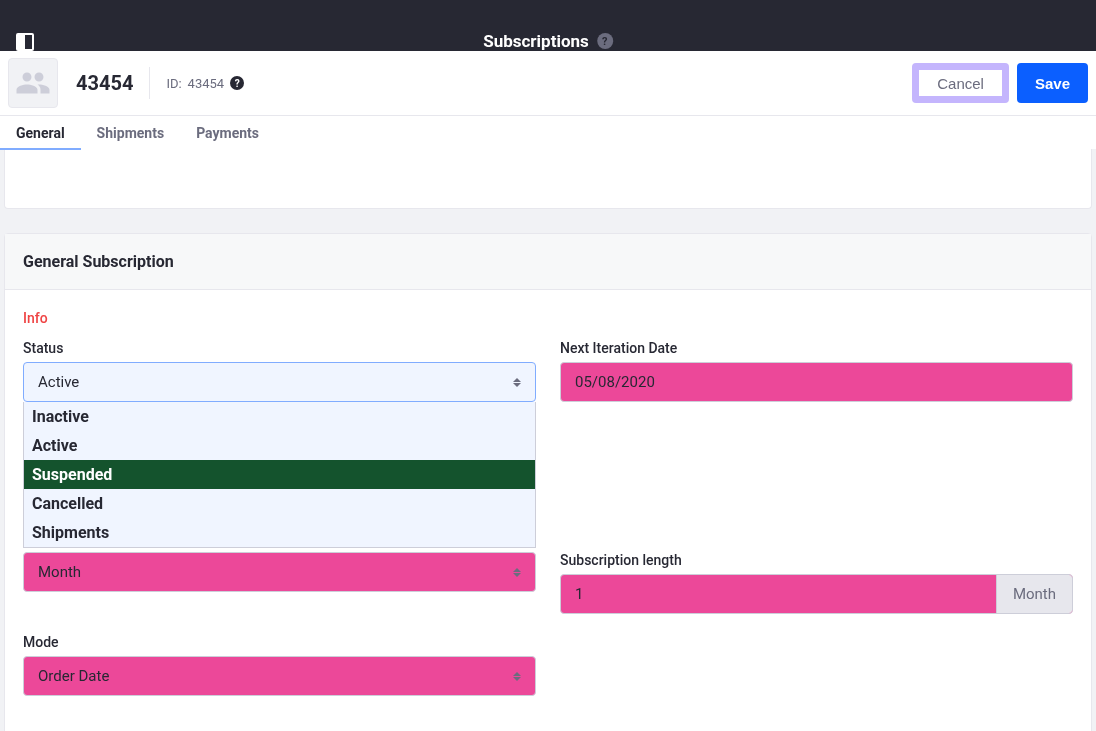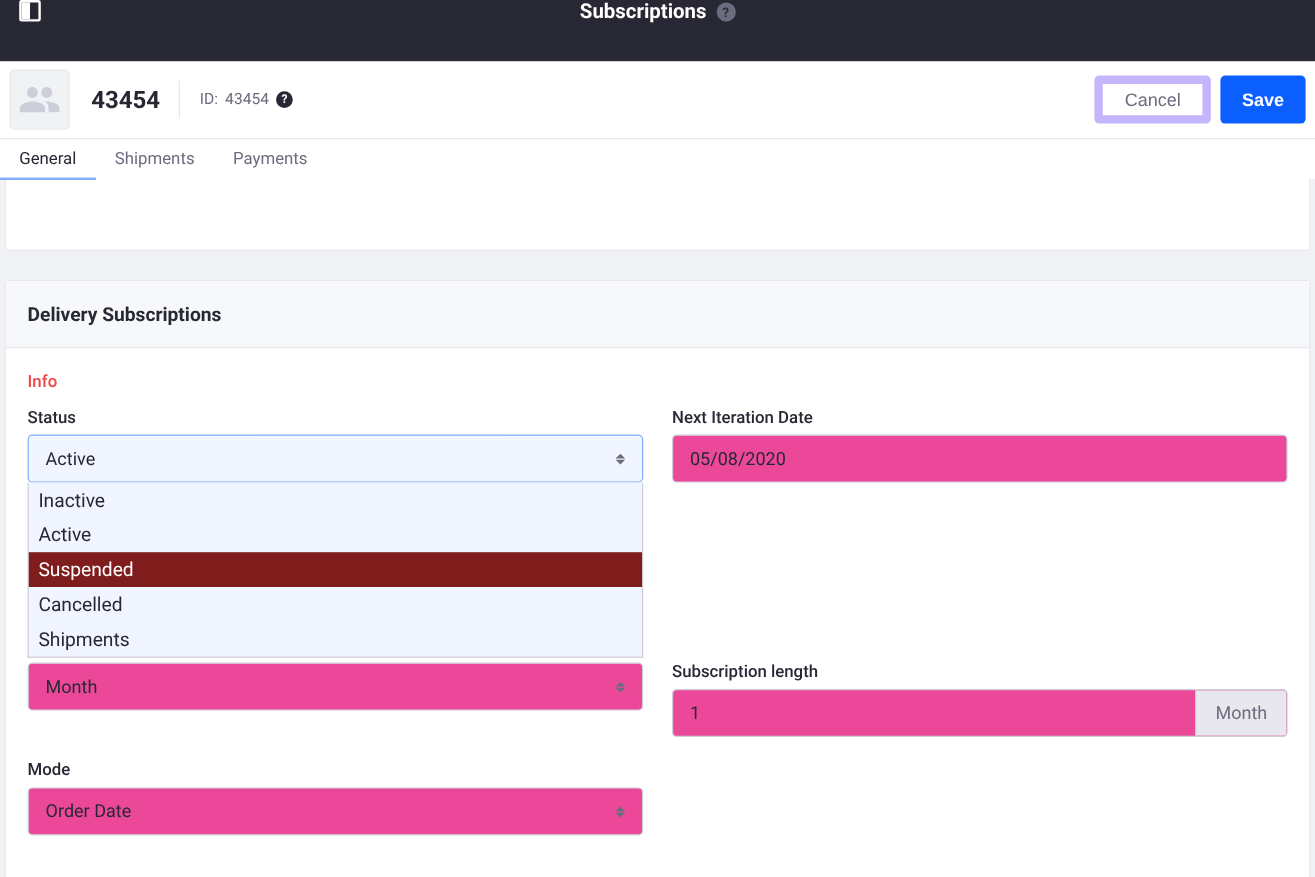--- a/index.html
+++ b/index.html
@@ -1,37 +1,37 @@
 <!DOCTYPE html>
 <html><head>
 <meta charset="utf-8">
 <style>
 * { box-sizing: border-box; margin: 0; padding: 0; }
 body { font-family: -apple-system, BlinkMacSystemFont, "Segoe UI", Roboto, sans-serif; background: #fff; font-size: 14px; color: #272833; width: 1096px; height: 731px; overflow: hidden; }
 
-.topbar { height: 51px; background: #272833; color: #fff; display: flex; align-items: flex-start; padding: 0 16px; position: relative; }
+.topbar { height: 51px; background: #272833; color: #fff; display: flex; align-items: flex-end; padding: 0 16px; position: relative; }
 .topbar-icon { width: 18px; height: 18px; border: 2px solid #fff; border-radius: 2px; display: flex; }
 .topbar-icon-half { width: 50%; height: 100%; background: #fff; }
 .topbar-title { position: absolute; left: 50%; transform: translateX(-50%); font-size: 17px; font-weight: 700; display: flex; align-items: center; gap: 8px; }
 .help-circle { width: 16px; height: 16px; border-radius: 50%; background: #6b6c7e; color: #272833; font-size: 11px; font-weight: 700; display: inline-flex; align-items: center; justify-content: center; }
 
 .header-row { height: 64px; background: #fff; display: flex; align-items: center; padding: 0 8px; }
 .avatar { width: 50px; height: 50px; border: 1px solid #e7e7ed; border-radius: 4px; background: #f1f2f5; display: flex; align-items: center; justify-content: center; }
 .avatar svg { width: 36px; height: 36px; fill: #cdced9; }
 .title-num { font-size: 20px; font-weight: 700; margin-left: 18px; }
 .id-divider { height: 32px; border-left: 1px solid #e7e7ed; margin: 0 16px; }
 .id-text { font-size: 13px; color: #6b6c7e; display: flex; align-items: center; gap: 6px; }
 .id-badge { width: 14px; height: 14px; border-radius: 50%; background: #272833; color: #fff; font-size: 10px; font-weight: 700; display: inline-flex; align-items: center; justify-content: center; }
 .header-spacer { flex: 1; }
 .btn { height: 40px; padding: 0 18px; border-radius: 4px; font-size: 15px; cursor: pointer; border: none; }
 .btn-secondary { background: #fff; border: 7px solid #c4b5fd; color: #6b6c7e; margin-right: 8px; }
 .btn-primary { background: #0b5fff; color: #fff; font-weight: 600; }
 
 .tabs { height: 34px; border-top: 1px solid #e7e7ed; padding-left: 16px; display: flex; gap: 32px; }
-.tab { height: 100%; display: flex; align-items: center; font-size: 14px; color: #6b6c7e; cursor: pointer; position: relative; font-weight: 400; }
+.tab { height: 100%; display: flex; align-items: center; font-size: 14px; color: #6b6c7e; cursor: pointer; position: relative; font-weight: 700; }
 .tab.active { color: #272833; }
 .tab.active::after { content: ""; position: absolute; bottom: -1px; left: -16px; right: -16px; height: 2px; background: #80acff; }
 
 .body-area { background: #f1f2f5; height: calc(731px - 51px - 64px - 34px); overflow: auto; padding: 0; }
 .card-stub { background: #fff; border: 1px solid #e7e7ed; border-radius: 4px; margin: 0 4px 24px 4px; height: 60px; }
 .card-stub-top { border-top: none; border-top-left-radius: 0; border-top-right-radius: 0; }
 
 .card { background: #fff; border: 1px solid #e7e7ed; border-radius: 4px; margin: 0 4px; }
 .card-header { background: #f7f8f9; padding: 18px 18px; font-size: 16px; font-weight: 700; color: #272833; border-bottom: 1px solid #e7e7ed; }
 .card-body { padding: 20px 18px; }
@@ -42,23 +42,23 @@
 .field-label { font-size: 14px; font-weight: 500; color: #272833; margin-bottom: 6px; display: block; }
 
 .select, .input-ro, .input-group { height: 40px; border: 1px solid #cdced9; border-radius: 4px; background: #ec4899; padding: 0 14px; display: flex; align-items: center; font-size: 15px; color: #272833; width: 100%; }
 .select { justify-content: space-between; cursor: pointer; }
 .select-open { background: #f0f5ff; border-color: #80acff; }
 .caret { display: flex; flex-direction: column; gap: 1px; }
 .caret span { width: 0; height: 0; border-left: 4px solid transparent; border-right: 4px solid transparent; }
 .caret-up { border-bottom: 4px solid #6b6c7e; }
 .caret-down { border-top: 4px solid #6b6c7e; }
 
-.dropdown { position: absolute; left: 0; right: 0; top: 62px; background: #f0f5ff; border: 1px solid #cdced9; border-top: none; z-index: 100; }
+.dropdown { position: absolute; left: 0; right: 0; top: 62px; background: #f0f5ff; border: 1px solid #cdced9; border-top: none; z-index: 100; font-weight: bold; }
 .dropdown-item { padding: 5px 8px; font-size: 16px; cursor: pointer; color: #272833; }
-.dropdown-item.highlighted { background: #7f1d1d; color: #fff; }
+.dropdown-item.highlighted { background: #14532d; color: #fff; }
 
 .input-group { padding: 0; overflow: hidden; }
 .input-group-text { flex: 1; padding: 0 14px; display: flex; align-items: center; height: 100%; }
 .input-group-addon { background: #e7e7ed; padding: 0 16px; height: 100%; display: flex; align-items: center; color: #6b6c7e; border-left: 1px solid #cdced9; }
 </style>
 </head>
 <body>
 
 <div class="topbar">
   <div class="topbar-icon">
@@ -92,21 +92,21 @@
   <div class="tab active">General</div>
   <div class="tab">Shipments</div>
   <div class="tab">Payments</div>
 </div>
 
 <div class="body-area">
 
   <div class="card-stub card-stub-top"></div>
 
   <div class="card">
-    <div class="card-header">Delivery Subscriptions</div>
+    <div class="card-header">General Subscription</div>
     <div class="card-body">
       <div class="section-label">Info</div>
 
       <div class="row">
         <div class="col">
           <label class="field-label">Status</label>
           <div class="select select-open">
             <span>Active</span>
             <span class="caret">
                 <span class="caret-up"></span>

